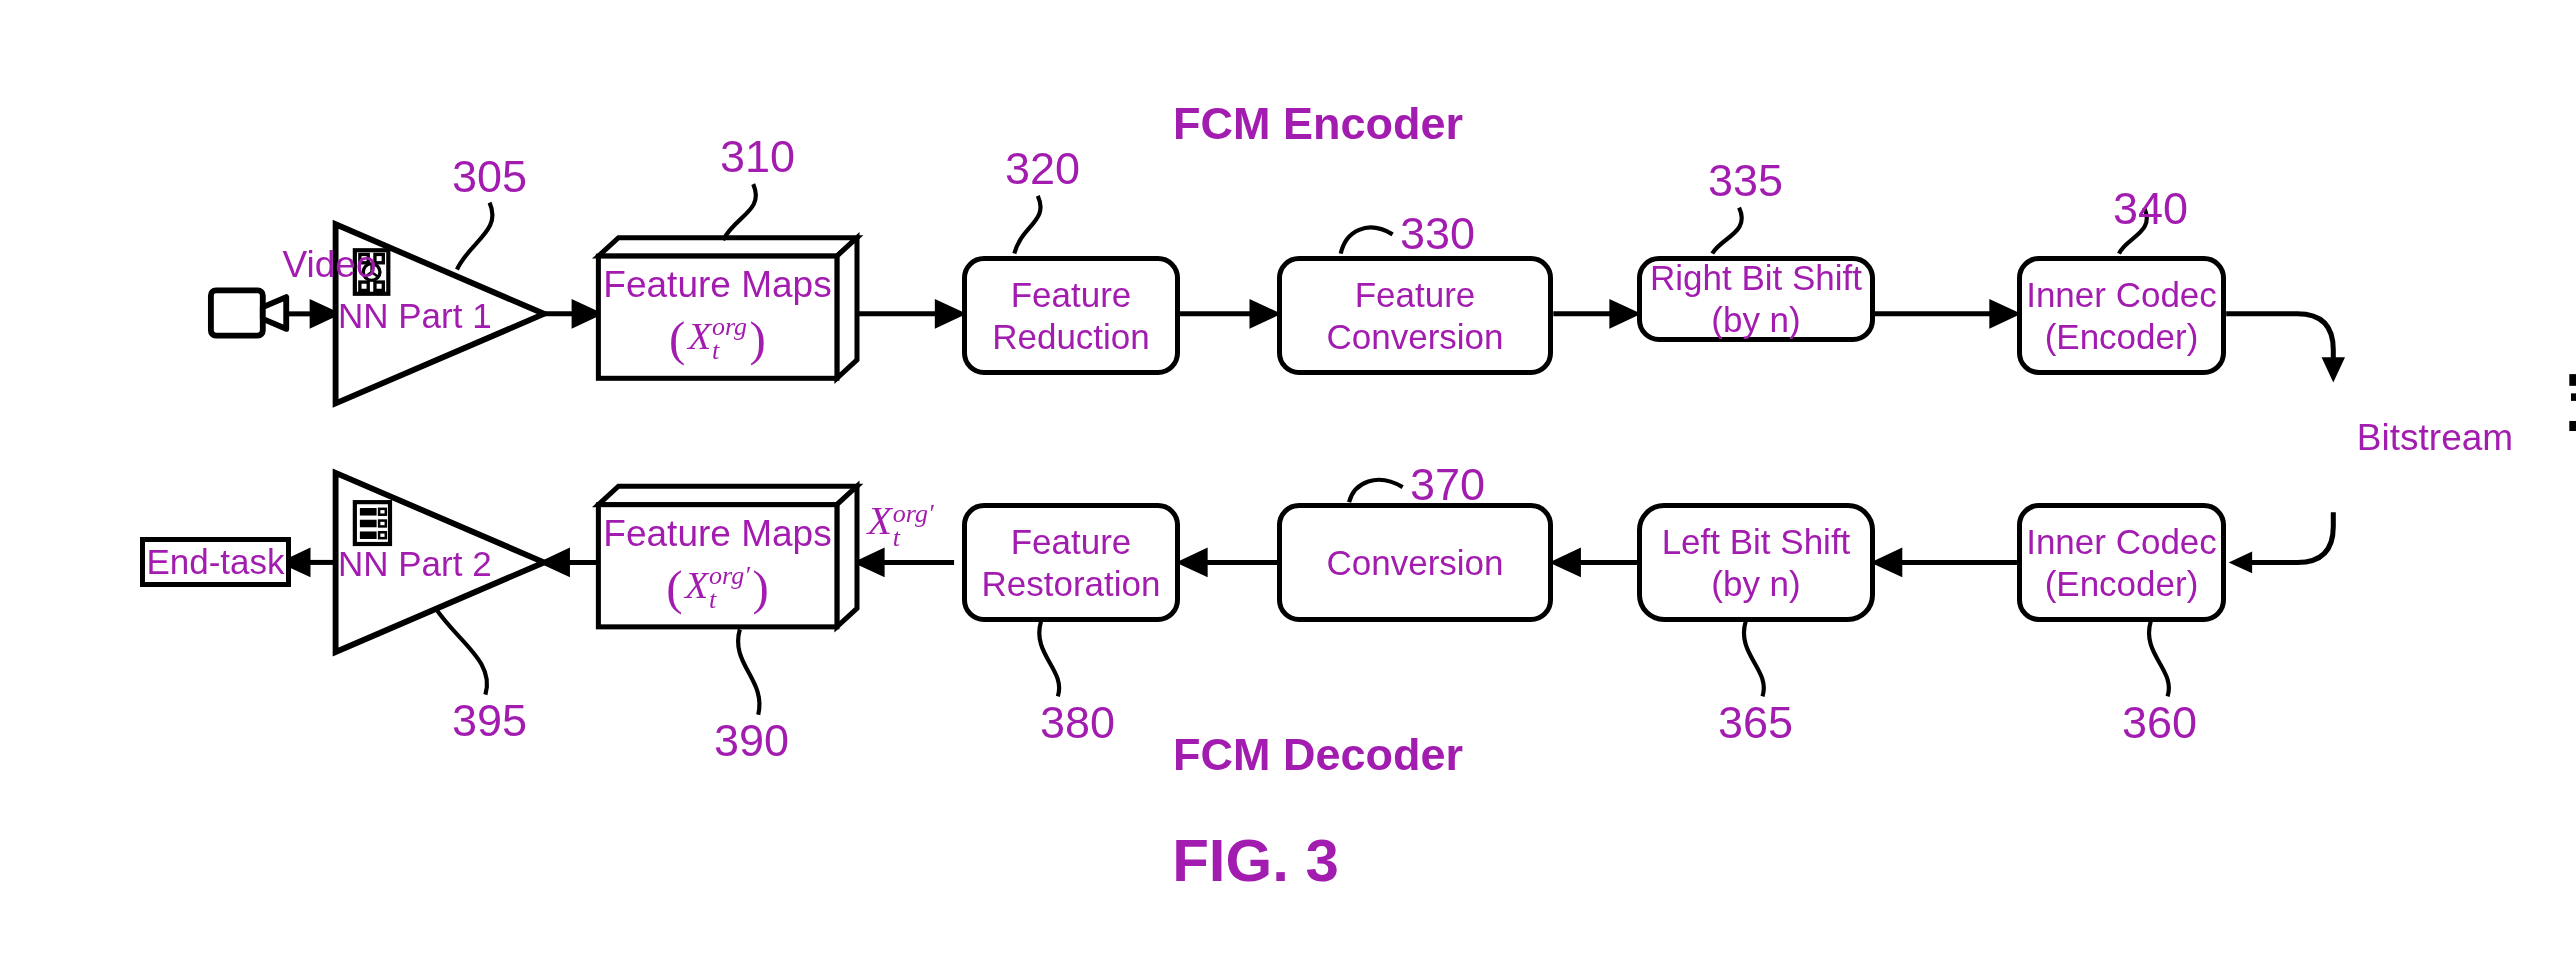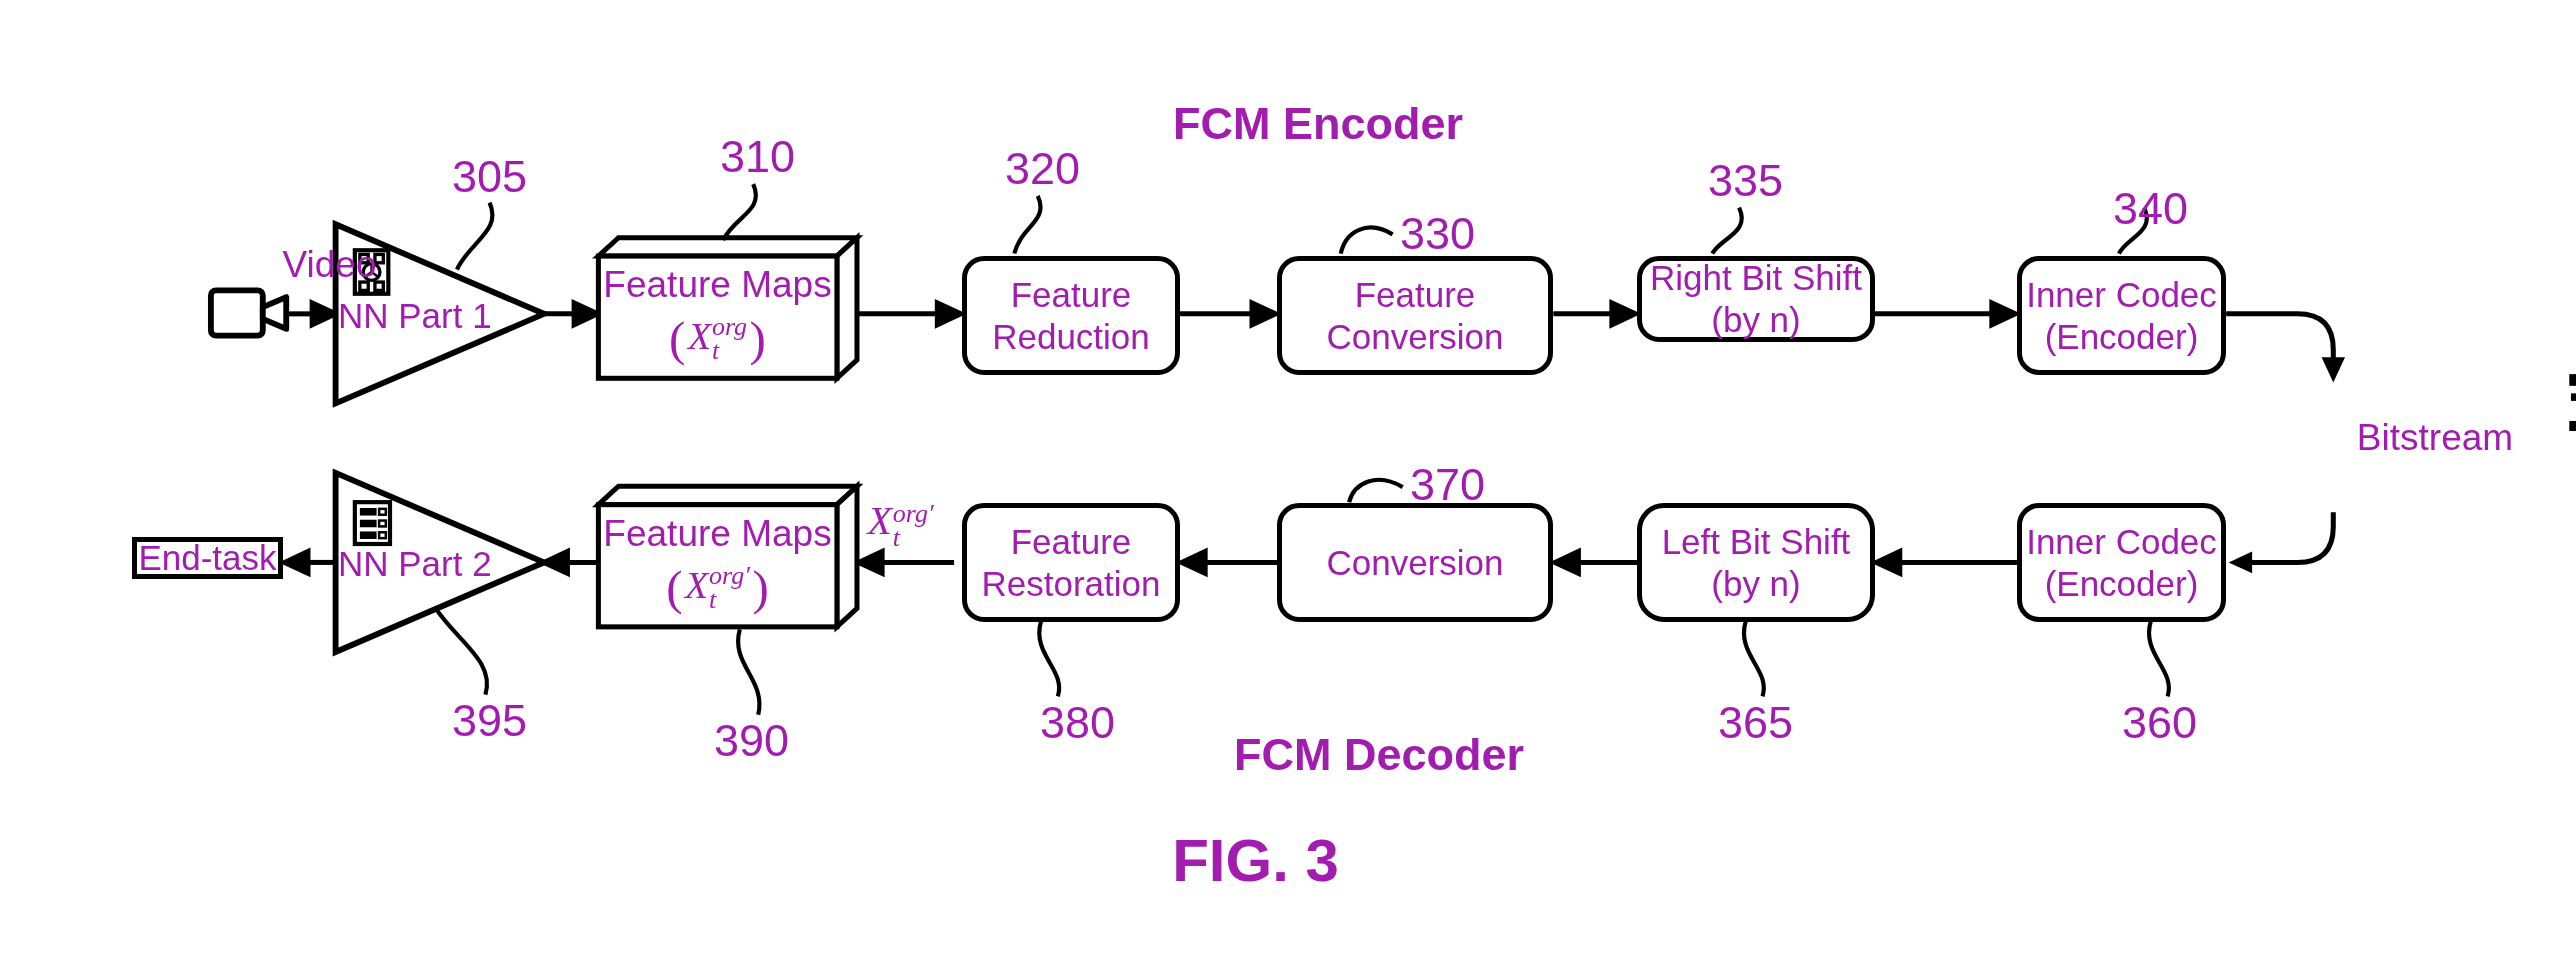--- a/index.html
+++ b/index.html
@@ -149,30 +149,30 @@
     </g>
 
     <g fill="#000">
       <rect x="3070" y="447" width="8" height="14"></rect>
       <rect x="3072" y="470" width="6" height="9"></rect>
       <rect x="3070" y="503" width="8" height="12"></rect>
     </g>
   </svg>
 
   <div class="txt title" style="left:1109px;top:99px;width:418px;">FCM Encoder</div>
-  <div class="txt title" style="left:1170px;top:730px;width:418px;">FCM Decoder</div>
+  <div class="txt title" style="left:1109px;top:730px;width:418px;">FCM Decoder</div>
   <div class="txt figlabel" style="left:1088px;top:829px;width:335px;">FIG. 3</div>
 
   <div class="txt flow" style="left:233px;top:245px;width:109px;">Video</div>
   <div class="txt flow" style="left:2276px;top:418px;width:234px;">Bitstream</div>
 
   <div class="txt boxtext" style="left:338px;top:295px;width:152px;">NN Part 1</div>
   <div class="txt boxtext" style="left:338px;top:543px;width:152px;">NN Part 2</div>
 
-  <div class="sbox" style="left:132px;top:537px;width:151px;height:42px;">
+  <div class="sbox" style="left:140px;top:537px;width:151px;height:50px;">
     <span>End-task</span>
   </div>
 
   <div class="pbox" style="left:962px;top:256px;width:218px;height:119px;">
     <span>Feature</span>
     <span>Reduction</span>
   </div>
   <div class="pbox" style="left:1277px;top:256px;width:276px;height:119px;">
     <span>Feature</span>
     <span>Conversion</span>

